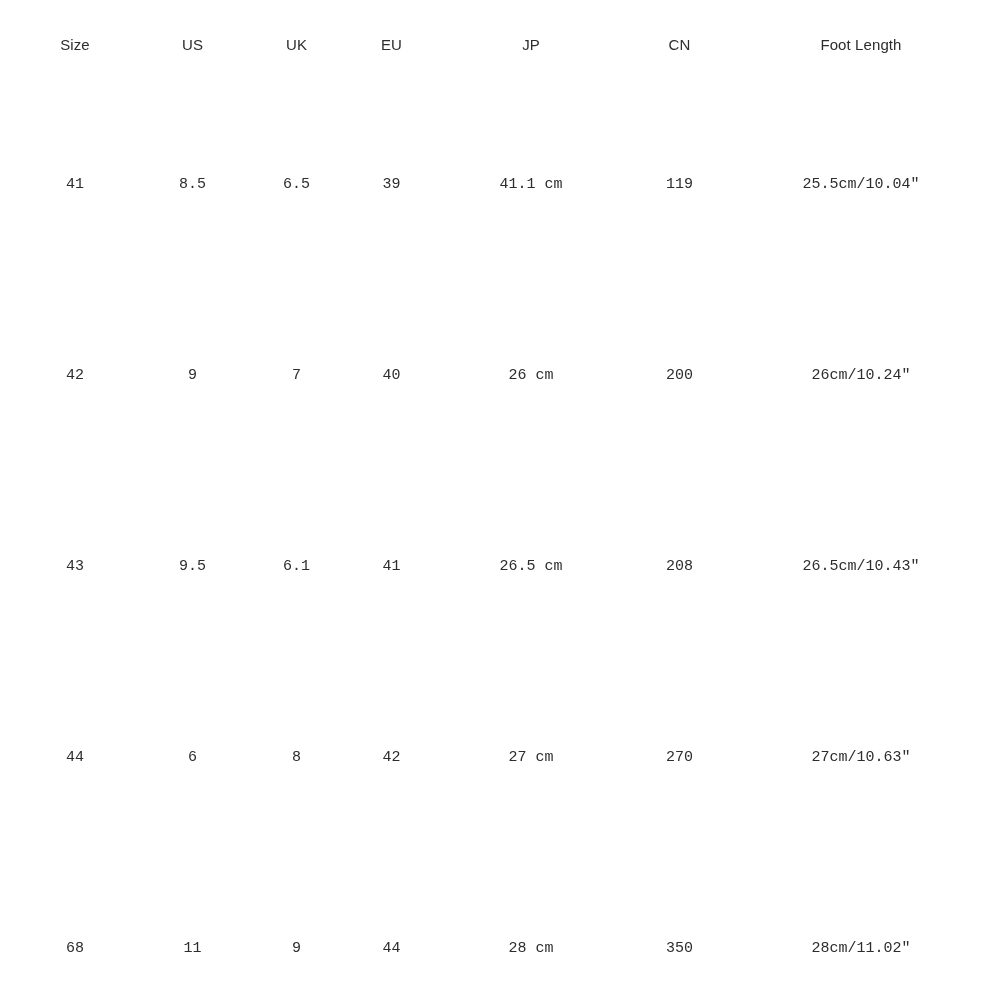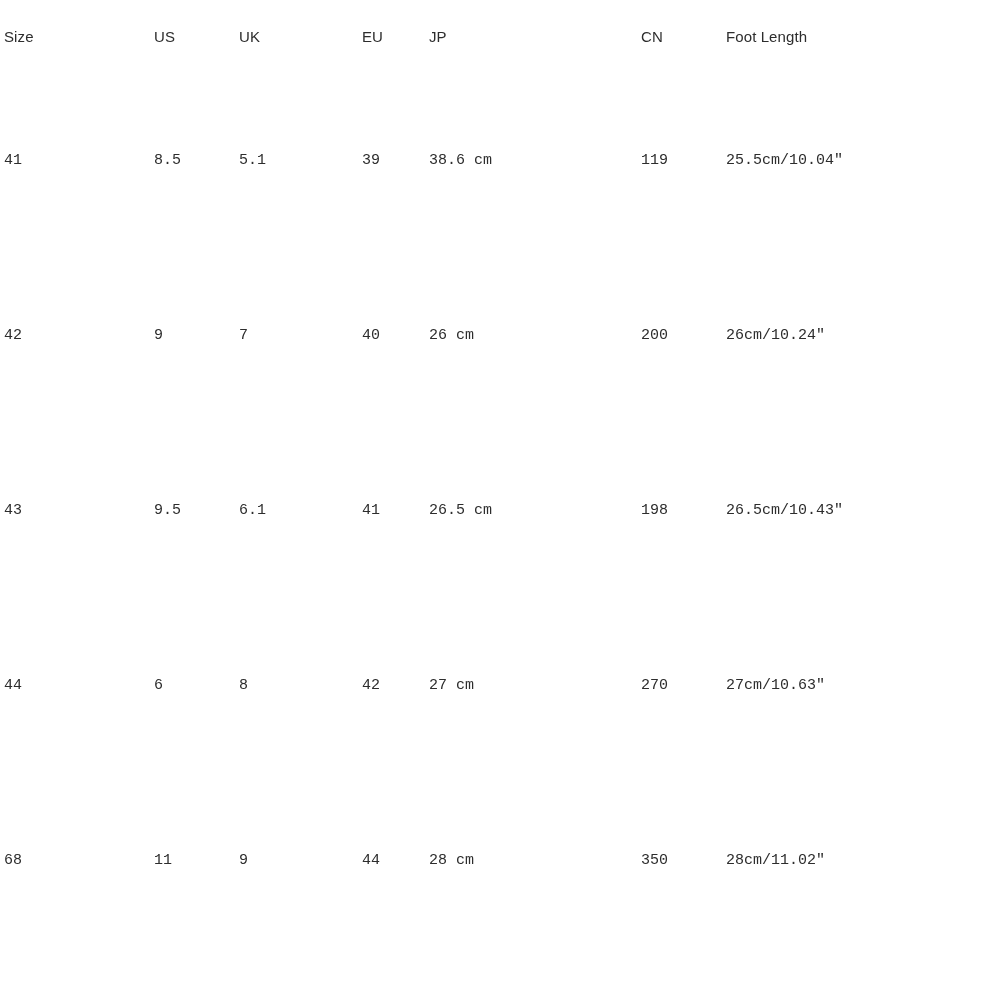--- a/index.html
+++ b/index.html
@@ -28,23 +28,23 @@
     width: 1000px;
     border-collapse: collapse;
     border-spacing: 0;
     table-layout: fixed;
     border: 0;
   }
 
   table.size-table th,
   table.size-table td {
     border: 0;
-    padding: 4px;
+    padding: 12px;
     margin: 0;
-    text-align: left;
+    text-align: center;
     vertical-align: middle;
     font-size: 15px;
     line-height: 1.1;
     color: #2d2d2d;
     white-space: nowrap;
     font-weight: 400;
   }
 
   
   table.size-table thead th {
@@ -99,44 +99,44 @@
         <th><span class="cell-text">JP</span></th>
         <th><span class="cell-text">CN</span></th>
         <th><span class="cell-text">Foot Length</span></th>
       </tr>
     </thead>
     <tbody>
 
       <tr>
         <td><span class="cell-text">41</span></td>
         <td><span class="cell-text">8.5</span></td>
-        <td><span class="cell-text">5.1</span></td>
+        <td><span class="cell-text">6.5</span></td>
         <td><span class="cell-text">39</span></td>
-        <td><span class="cell-text">38.6 cm</span></td>
+        <td><span class="cell-text">41.1 cm</span></td>
         <td><span class="cell-text">119</span></td>
         <td><span class="cell-text">25.5cm/10.04"</span></td>
       </tr>
 
       <tr>
         <td><span class="cell-text">42</span></td>
         <td><span class="cell-text">9</span></td>
         <td><span class="cell-text">7</span></td>
         <td><span class="cell-text">40</span></td>
         <td><span class="cell-text">26 cm</span></td>
         <td><span class="cell-text">200</span></td>
         <td><span class="cell-text">26cm/10.24"</span></td>
       </tr>
 
       <tr>
         <td><span class="cell-text">43</span></td>
         <td><span class="cell-text">9.5</span></td>
         <td><span class="cell-text">6.1</span></td>
         <td><span class="cell-text">41</span></td>
         <td><span class="cell-text">26.5 cm</span></td>
-        <td><span class="cell-text">198</span></td>
+        <td><span class="cell-text">208</span></td>
         <td><span class="cell-text">26.5cm/10.43"</span></td>
       </tr>
 
       <tr>
         <td><span class="cell-text">44</span></td>
         <td><span class="cell-text">6</span></td>
         <td><span class="cell-text">8</span></td>
         <td><span class="cell-text">42</span></td>
         <td><span class="cell-text">27 cm</span></td>
         <td><span class="cell-text">270</span></td>

